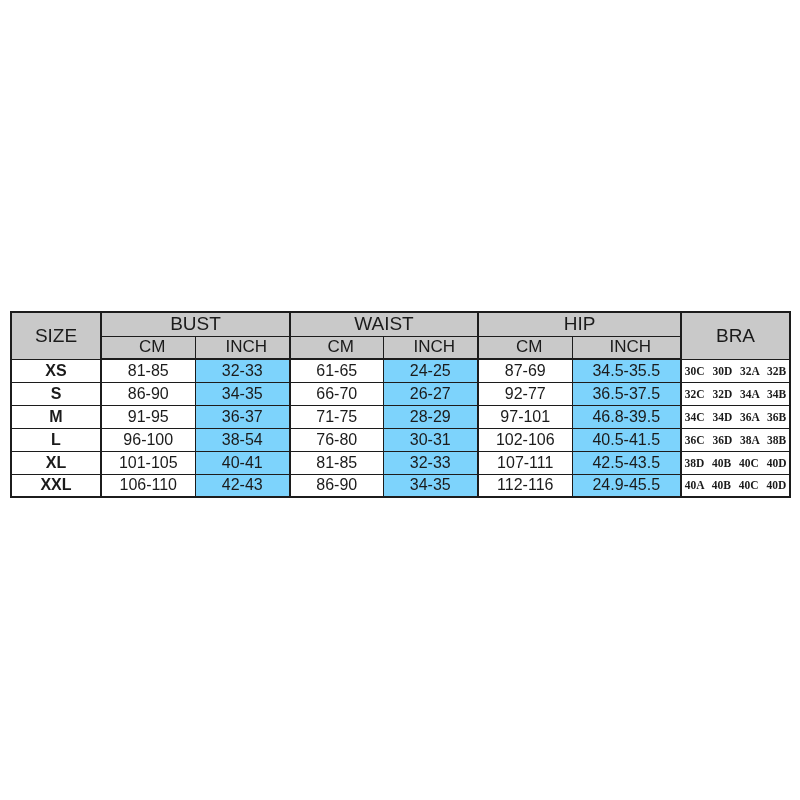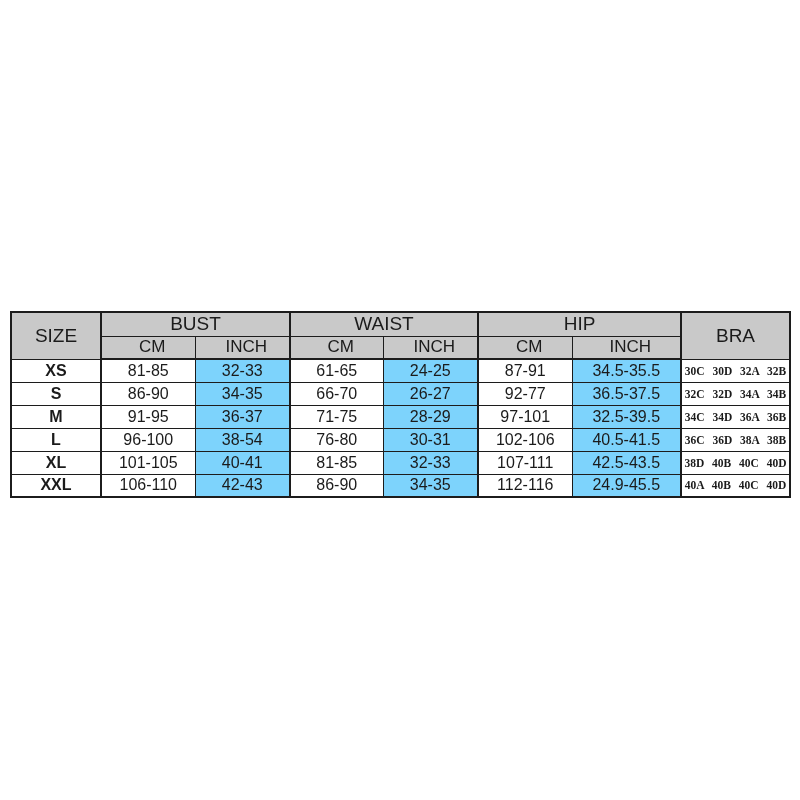--- a/index.html
+++ b/index.html
@@ -87,42 +87,42 @@
         <th class="hdr unit-label gb">CM</th>
         <th class="hdr unit-label">INCH</th>
       </tr>
 
       <tr class="data-row">
         <td class="size-cell">XS</td>
         <td class="gb">81-85</td>
         <td class="inch-cell">32-33</td>
         <td class="gb">61-65</td>
         <td class="inch-cell">24-25</td>
-        <td class="gb">87-91</td>
+        <td class="gb">87-69</td>
         <td class="inch-cell">34.5-35.5</td>
         <td class="bra-cell gb">30C 30D 32A 32B</td>
       </tr>
       <tr class="data-row">
         <td class="size-cell">S</td>
         <td class="gb">86-90</td>
         <td class="inch-cell">34-35</td>
         <td class="gb">66-70</td>
         <td class="inch-cell">26-27</td>
         <td class="gb">92-77</td>
         <td class="inch-cell">36.5-37.5</td>
         <td class="bra-cell gb">32C 32D 34A 34B</td>
       </tr>
       <tr class="data-row">
         <td class="size-cell">M</td>
         <td class="gb">91-95</td>
         <td class="inch-cell">36-37</td>
         <td class="gb">71-75</td>
         <td class="inch-cell">28-29</td>
         <td class="gb">97-101</td>
-        <td class="inch-cell">32.5-39.5</td>
+        <td class="inch-cell">46.8-39.5</td>
         <td class="bra-cell gb">34C 34D 36A 36B</td>
       </tr>
       <tr class="data-row">
         <td class="size-cell">L</td>
         <td class="gb">96-100</td>
         <td class="inch-cell">38-54</td>
         <td class="gb">76-80</td>
         <td class="inch-cell">30-31</td>
         <td class="gb">102-106</td>
         <td class="inch-cell">40.5-41.5</td>

